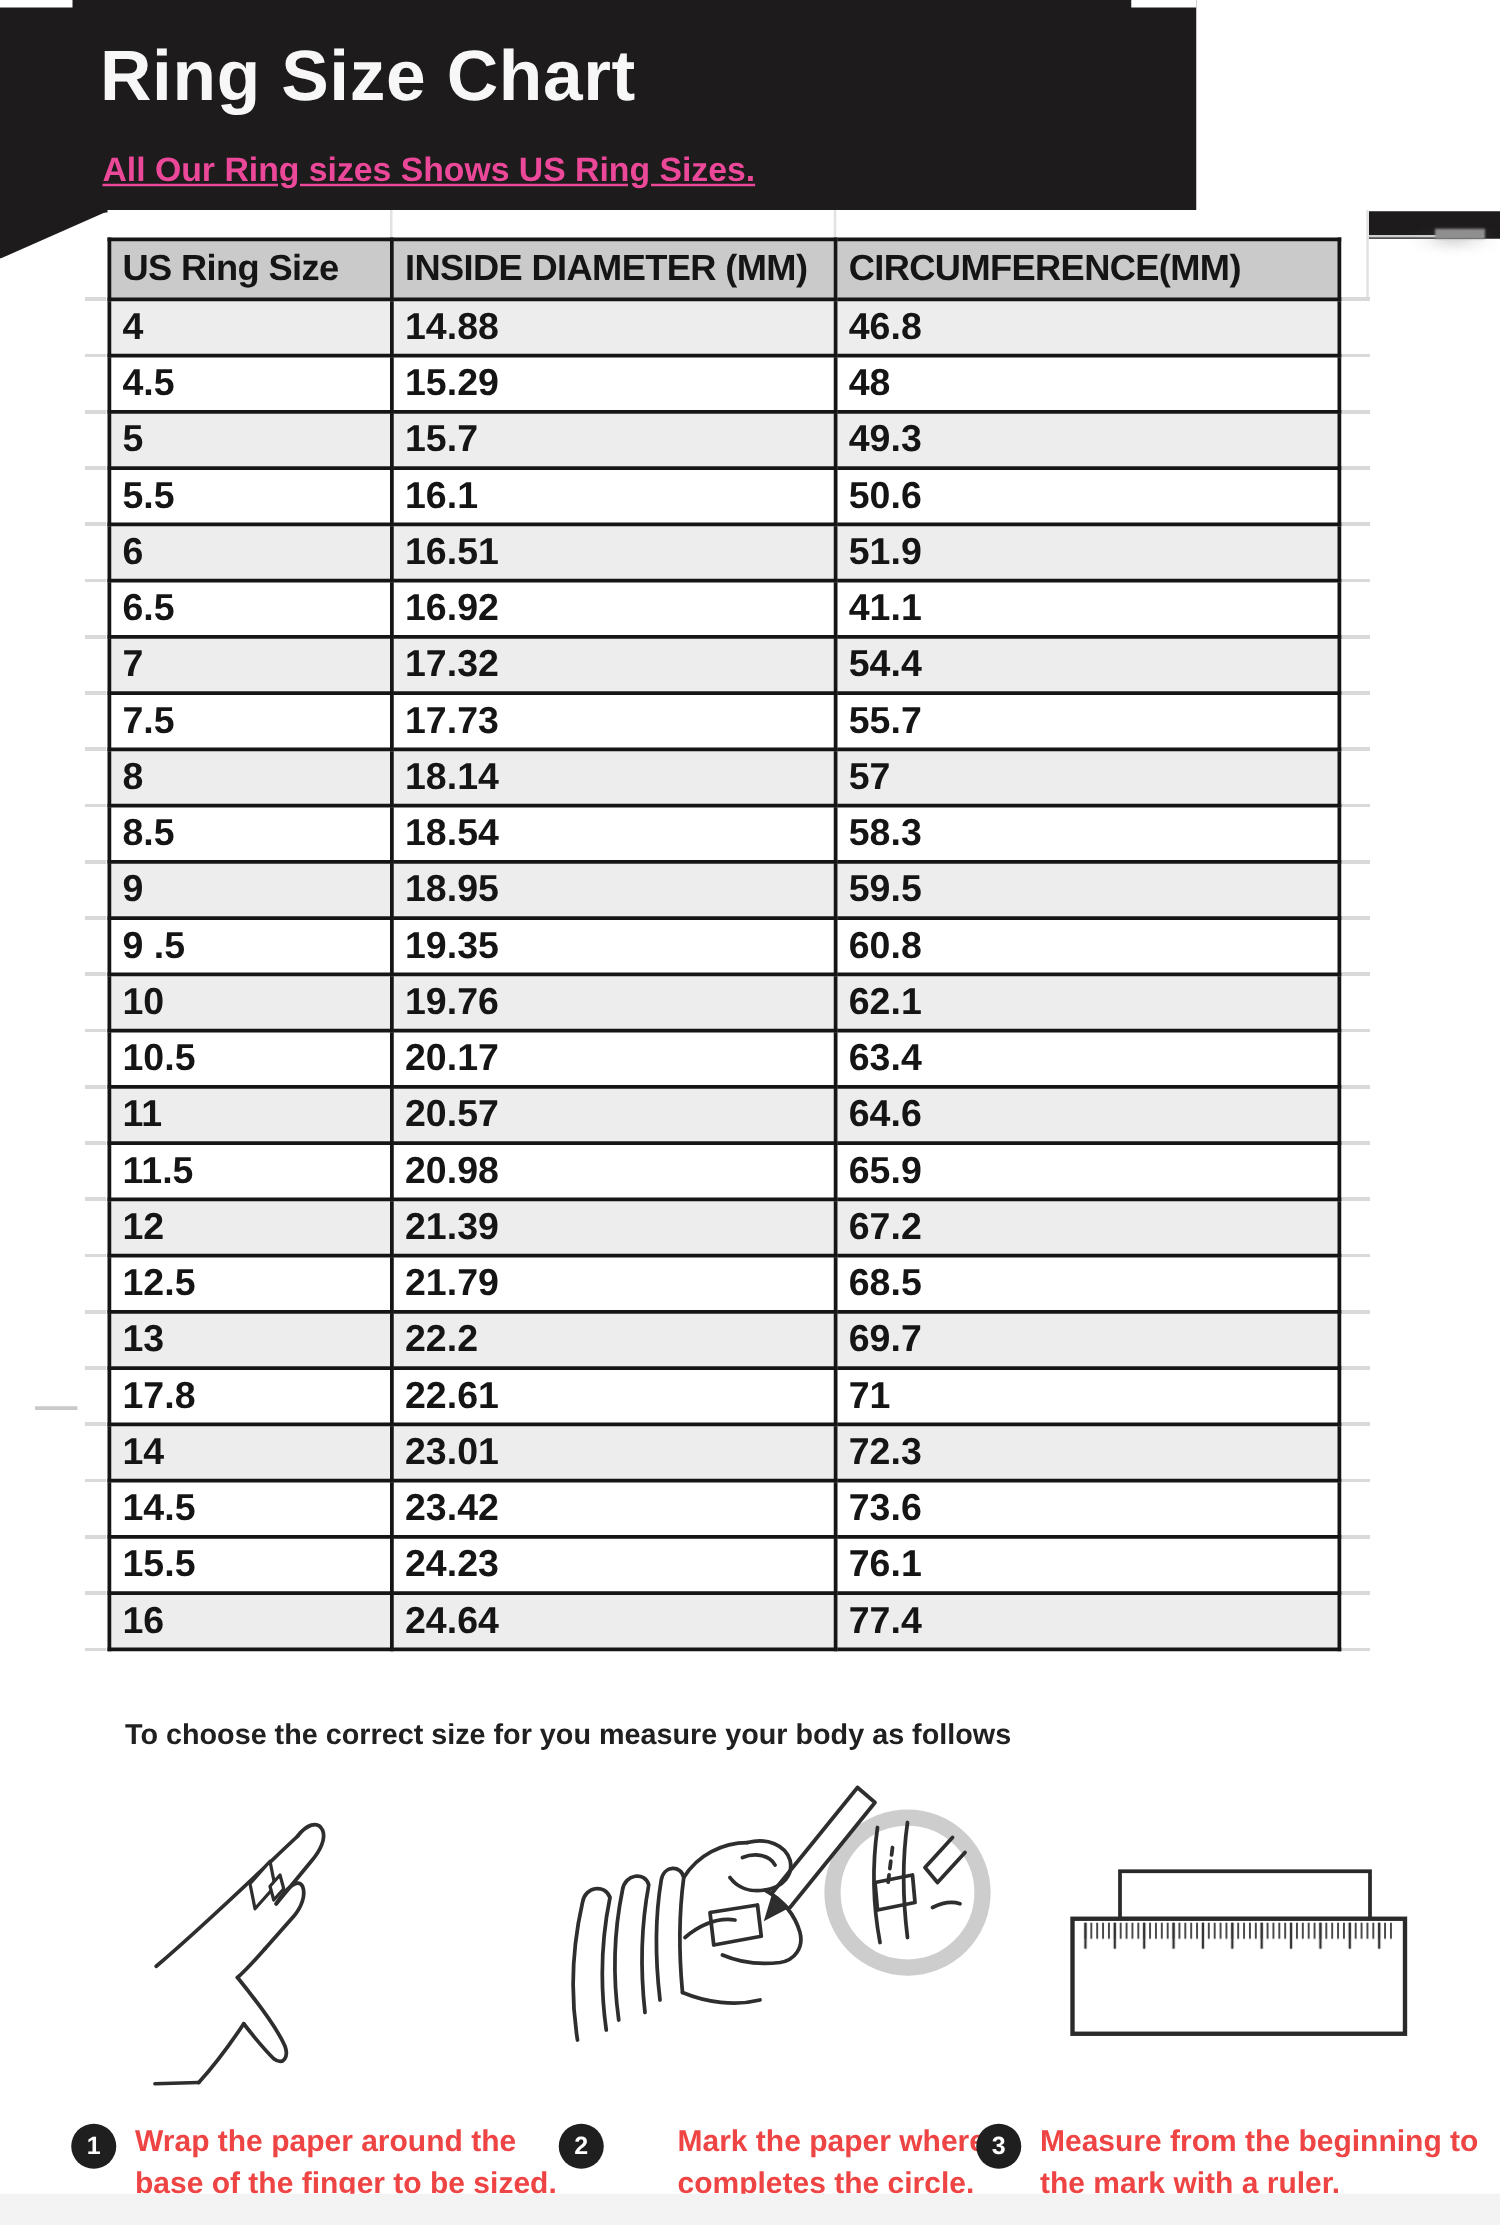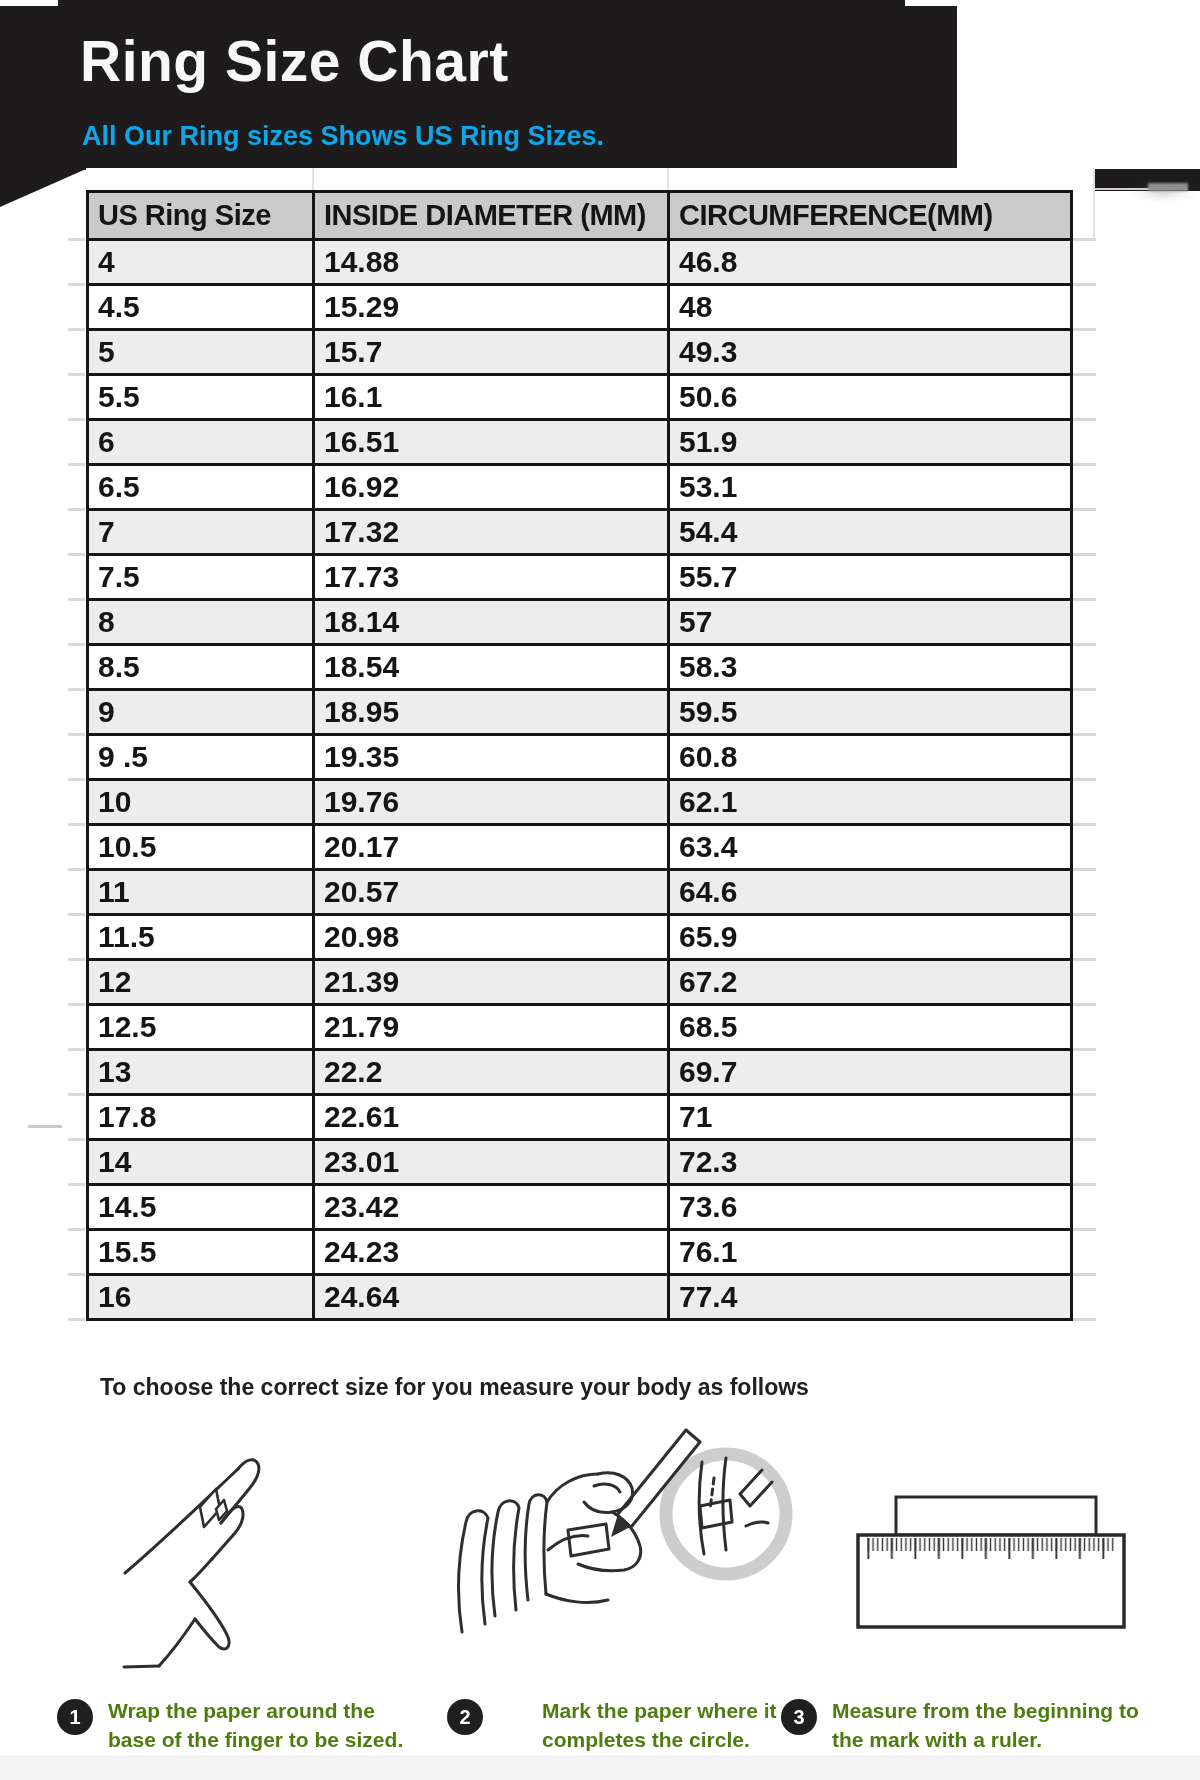--- a/index.html
+++ b/index.html
@@ -7,21 +7,21 @@
     position:relative;width:1200px;height:1780px;overflow:hidden;background:#ffffff;
     font-family:"Liberation Sans", sans-serif;color:#1a1a1a;
   }
   
   .hdr{position:absolute;left:0;top:0;width:957px;height:170px;background:#1d1b1b;}
   .notch{position:absolute;top:0;height:6px;background:#ffffff;}
   .notch-l{left:0;width:58px;}
   .notch-r{right:0;width:52px;}
   .title{position:absolute;left:80px;top:28px;margin:0;font-size:57px;font-weight:800;
          letter-spacing:.5px;color:#f7f7f7;}
-  .subtitle{position:absolute;left:82px;top:121px;margin:0;font-size:27px;font-weight:600;color:#0ea5e9;}
+  .subtitle{position:absolute;left:82px;top:121px;margin:0;font-size:27px;font-weight:600;color:#ec4899;text-decoration:underline;}
   .hdr-stub{position:absolute;background:#1d1b1b;}
   .hdr-stub-l{left:0;top:169px;width:86px;height:38px;clip-path:polygon(0 0,100% 0,0 100%);}
   .hdr-stub-r{left:1095px;top:169px;width:105px;height:22px;}
   .smudge{position:absolute;pointer-events:none;}
   .smudge-r{left:1108px;top:186px;width:92px;height:50px;
             background:radial-gradient(closest-side at 60% 10%,rgba(40,40,40,.55),rgba(120,120,120,.18) 60%,transparent 100%);
             filter:blur(5px);}
   .smudge-l{left:-6px;top:196px;width:70px;height:26px;
             background:radial-gradient(closest-side at 30% 0%,rgba(60,60,60,.4),transparent 90%);
             filter:blur(5px);}
@@ -53,21 +53,21 @@
   .ill{position:absolute;}
   .ill-wrap{left:120px;top:1455px;width:195px;height:220px;}
   .ill-mark{left:450px;top:1422px;width:350px;height:255px;}
   .ill-ruler{left:852px;top:1492px;width:278px;height:140px;}
   .step{position:absolute;top:1697px;display:flex;align-items:flex-start;gap:15px;}
   .step-1{left:57px;}
   .step-2{left:447px;}
   .step-3{left:781px;}
   .num{flex:0 0 36px;width:36px;height:36px;border-radius:50%;background:#1f1f1f;color:#ffffff;
        display:flex;align-items:center;justify-content:center;font-size:20px;font-weight:700;margin-top:2px;}
-  .txt{font-size:21px;line-height:1.38;font-weight:700;color:#4d7c0f;white-space:pre-line;}
+  .txt{font-size:24px;line-height:1.38;font-weight:700;color:#ef4444;white-space:pre-line;}
   .txt-1{width:360px;} .txt-2{width:330px;margin-left:44px;} .txt-3{width:395px;}
   .footer-strip{position:absolute;left:0;top:1755px;width:1200px;height:25px;background:#f3f3f3;}
   svg .ln{fill:none;stroke:#2e2e2e;stroke-width:3;stroke-linecap:round;stroke-linejoin:round;}
   svg .paper{fill:#ffffff;stroke:#2e2e2e;stroke-width:2.6;stroke-linejoin:round;}
 </style>
 </head>
 <body>
 
 <div class="page">
 
@@ -128,21 +128,21 @@
           <td>50.6</td>
         </tr>
         <tr class="alt">
           <td>6</td>
           <td>16.51</td>
           <td>51.9</td>
         </tr>
         <tr>
           <td>6.5</td>
           <td>16.92</td>
-          <td>53.1</td>
+          <td>41.1</td>
         </tr>
         <tr class="alt">
           <td>7</td>
           <td>17.32</td>
           <td>54.4</td>
         </tr>
         <tr>
           <td>7.5</td>
           <td>17.73</td>
           <td>55.7</td>

